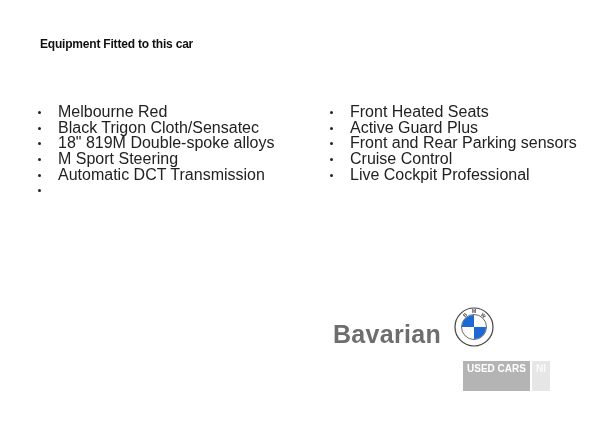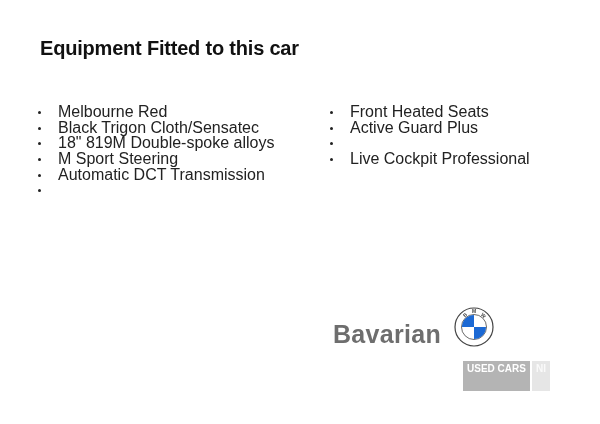--- a/index.html
+++ b/index.html
@@ -2,21 +2,21 @@
 <html><head>
   <meta charset="utf-8">
   <style>
     html, body { margin: 0; padding: 0; }
     body {
       width: 600px; height: 424px; background: #ffffff; position: relative;
       font-family: "Liberation Sans", sans-serif; color: #1a1a1a; overflow: hidden;
     }
     .title {
       position: absolute; left: 40px; top: 37px;
-      font-size: 20px; font-weight: bold; letter-spacing: -0.2px; color: #111;
+      font-size: 12px; font-weight: bold; letter-spacing: -0.2px; color: #111;
     }
     .list {
       position: absolute; top: 104px; margin: 0; padding: 0; list-style: none;
       font-size: 16px; color: #222;
     }
     .list.left { left: 38px; }
     .list.right { left: 330px; }
     .list li { height: 15.7px; line-height: 15.7px; position: relative; padding-left: 20px; white-space: nowrap; }
     .list li .bullet {
       position: absolute; left: 0; top: 7px; width: 3px; height: 3px; background: #222; border-radius: 50%;
@@ -43,21 +43,22 @@
   <li><span class="bullet"></span><span>Black Trigon Cloth/Sensatec</span></li>
   <li><span class="bullet"></span><span>18" 819M Double-spoke alloys</span></li>
   <li><span class="bullet"></span><span>M Sport Steering</span></li>
   <li><span class="bullet"></span><span>Automatic DCT Transmission</span></li>
   <li><span class="bullet"></span></li>
 </ul>
 
 <ul class="list right">
   <li><span class="bullet"></span><span>Front Heated Seats</span></li>
   <li><span class="bullet"></span><span>Active Guard Plus</span></li>
-  <li><span class="bullet"></span></li>
+  <li><span class="bullet"></span><span>Front and Rear Parking sensors</span></li>
+  <li><span class="bullet"></span><span>Cruise Control</span></li>
   <li><span class="bullet"></span><span>Live Cockpit Professional</span></li>
 </ul>
 
 <div class="brand">Bavarian</div>
 
 <svg class="logo" viewBox="0 0 40 40">
   <circle cx="20" cy="20" r="19" fill="#fff" stroke="#444" stroke-width="1.2"></circle>
   <circle cx="20" cy="20" r="12.5" fill="#fff" stroke="#444" stroke-width="0.8"></circle>
   <path d="M20 20 L20 8 A12 12 0 0 0 8 20 Z" fill="#1c69d4"></path>
   <path d="M20 20 L32 20 A12 12 0 0 1 20 32 Z" fill="#1c69d4"></path>

